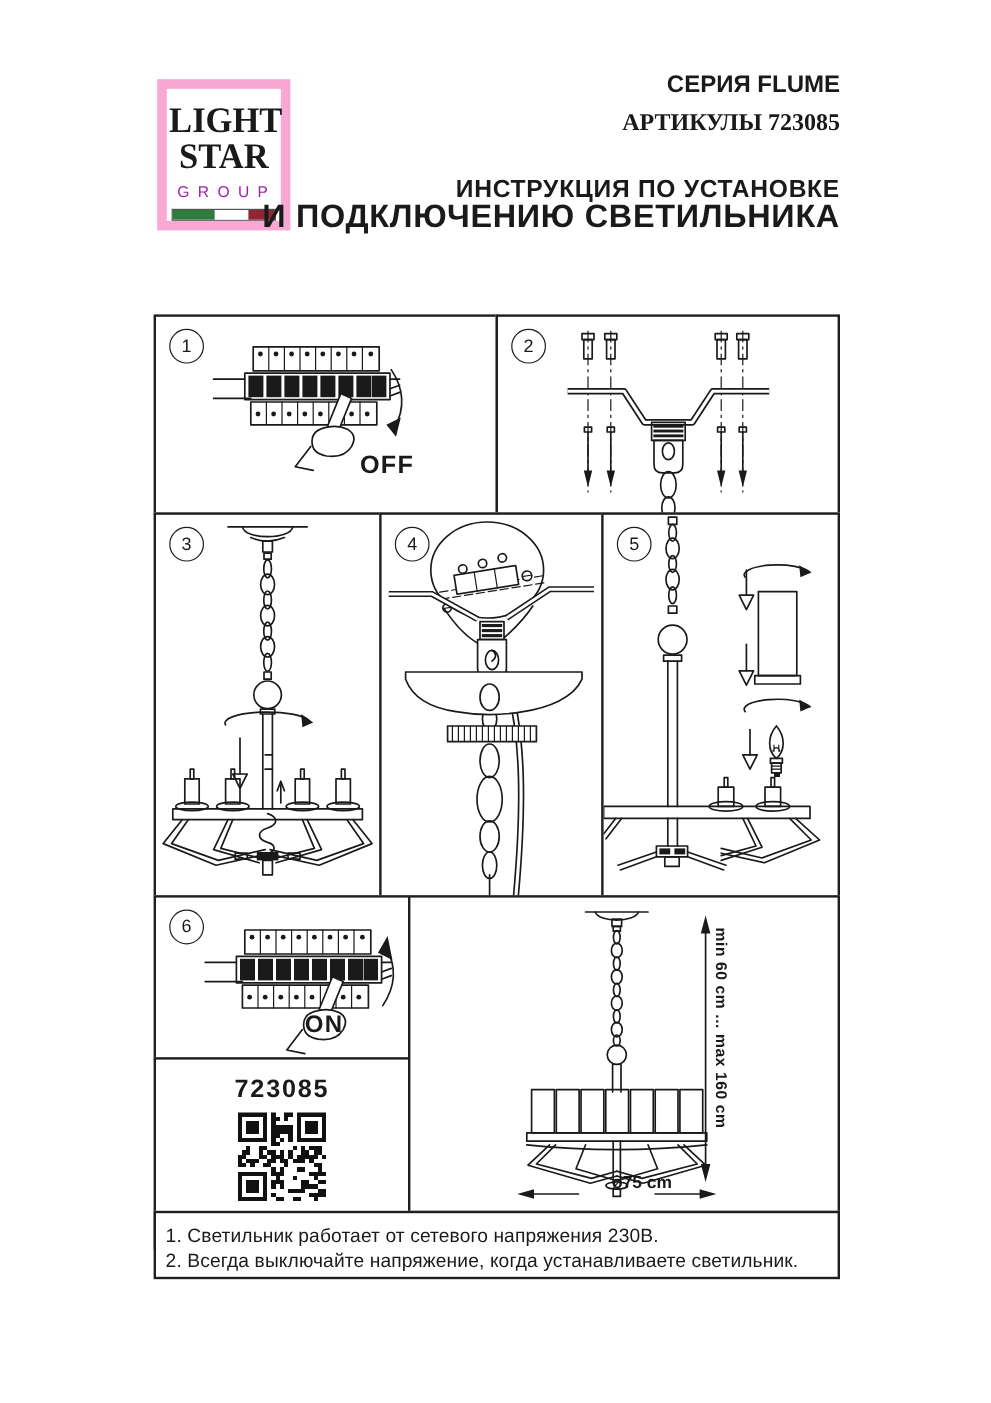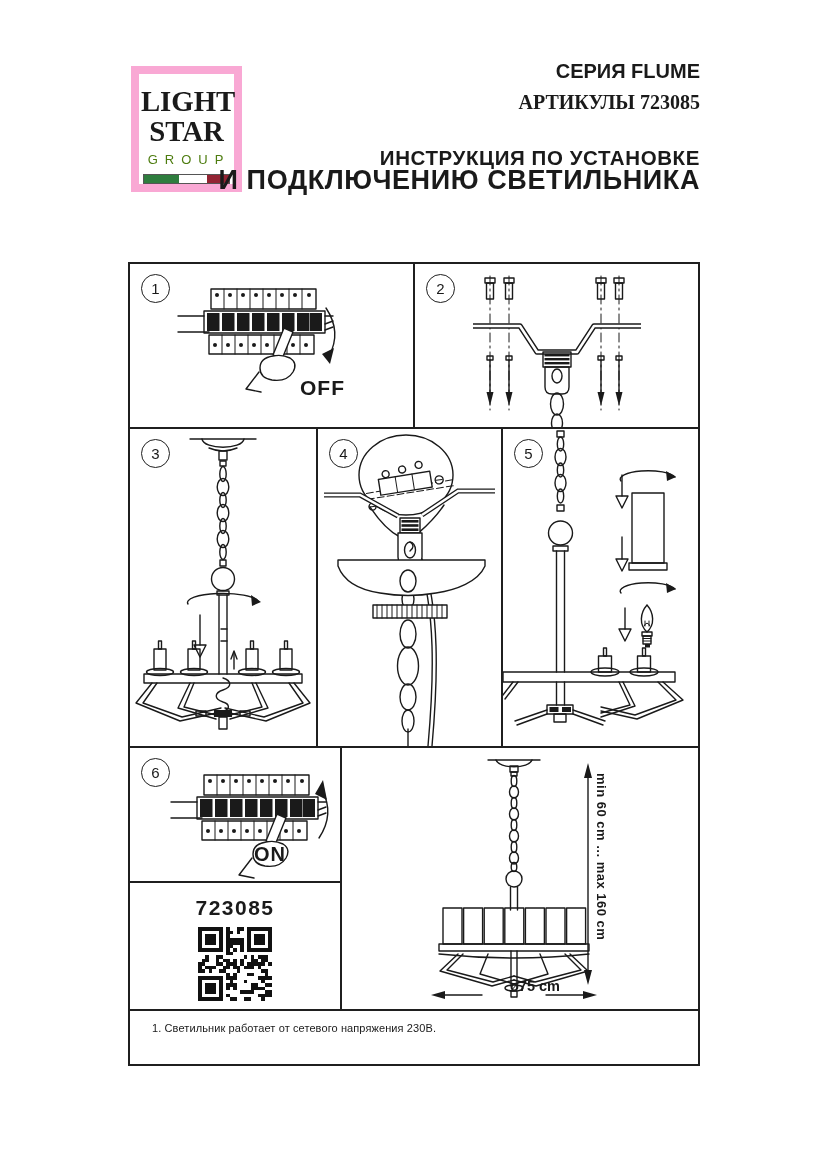--- a/index.html
+++ b/index.html
@@ -9,36 +9,36 @@
          display:flex;align-items:center;justify-content:center;font-size:15px;font-weight:500;background:#fff;z-index:3;}
   svg.ill{position:absolute;left:0;top:0;width:100%;height:100%;z-index:1;}
   .ln{stroke:#1a1a1a;fill:none;stroke-width:1.4;stroke-linecap:round;stroke-linejoin:round;}
   .thin{stroke-width:1;}
   .fl{fill:#1a1a1a;stroke:none;}
   .wf{fill:#ffffff;stroke:#1a1a1a;stroke-width:1.4;stroke-linejoin:round;}
   .switch-label{position:absolute;font-size:21px;font-weight:bold;letter-spacing:1px;z-index:2;}
   
   .logo-box{position:absolute;left:131px;top:66px;width:111px;height:126px;border:8px solid #f9a8d4;box-sizing:border-box;text-align:center;}
   .logo-word{font-family:"Liberation Serif",serif;font-weight:bold;font-size:30px;line-height:30px;letter-spacing:0px;transform:scaleX(.96);}
-  .logo-group{font-size:13px;letter-spacing:7px;margin-top:6px;margin-left:5px;color:#4d7c0f;}
+  .logo-group{font-size:13px;letter-spacing:7px;margin-top:6px;margin-left:5px;color:#a21caf;}
   .flag{width:85px;height:8px;margin:7px auto 0;border:1px solid #555;box-sizing:content-box;display:flex;}
   .title-block{position:absolute;right:126px;text-align:right;font-weight:bold;white-space:nowrap;}
   .t1{top:60px;font-size:20px;}
   .t2{top:91px;font-size:20px;font-family:Liberation Serif, serif;}
   .t3{top:146px;font-size:20.5px;letter-spacing:.6px;}
   .t4{top:165px;font-size:27px;letter-spacing:.6px;}
   
   .vdim-label{position:absolute;left:252px;top:25px;height:205px;writing-mode:vertical-rl;
               font-size:13px;font-weight:bold;letter-spacing:.5px;display:flex;align-items:center;z-index:2;}
   .hdim-label{position:absolute;left:128px;top:230px;width:90px;text-align:right;font-size:14.5px;font-weight:bold;z-index:2;}
   
   .qr-article{position:absolute;left:0;top:13px;width:100%;text-align:center;font-size:21px;font-weight:bold;letter-spacing:1.5px;z-index:2;}
   .qr-wrap{position:absolute;left:68px;top:44px;width:74px;height:74px;z-index:2;}
   
-  .note{position:absolute;left:22px;font-size:11px;letter-spacing:.1px;white-space:nowrap;z-index:2;}
+  .note{position:absolute;left:8px;font-size:16px;letter-spacing:.1px;white-space:nowrap;z-index:2;}
 </style>
 </head>
 <body>
 
 <div class="logo-box">
   <div class="logo-word" style="margin-top:12px">LIGHT</div>
   <div class="logo-word">STAR</div>
   <div class="logo-group">GROUP</div>
   <div class="flag">
     <div style="width: 35px; background: rgb(46, 125, 62);"></div>
@@ -590,13 +590,14 @@
       <polygon class="fl" points="103,243 103,251 89,247"></polygon>
     <path class="ln" d="M204,247 H243"></path>
       <polygon class="fl" points="241,243 241,251 255,247"></polygon>
   </svg>
   <div class="vdim-label">min 60 cm ... max 160 cm</div>
   <div class="hdim-label">ø75 cm</div>
 </div>
 
 <div class="panel" style="left:128px;top:1009px;width:572px;height:57px">
   <div class="note" style="top:11px">1. Светильник работает от сетевого напряжения 230В.</div>
+  <div class="note" style="top:32px">2. Всегда выключайте напряжение, когда устанавливаете светильник.</div>
 </div>
 
 </body></html>

